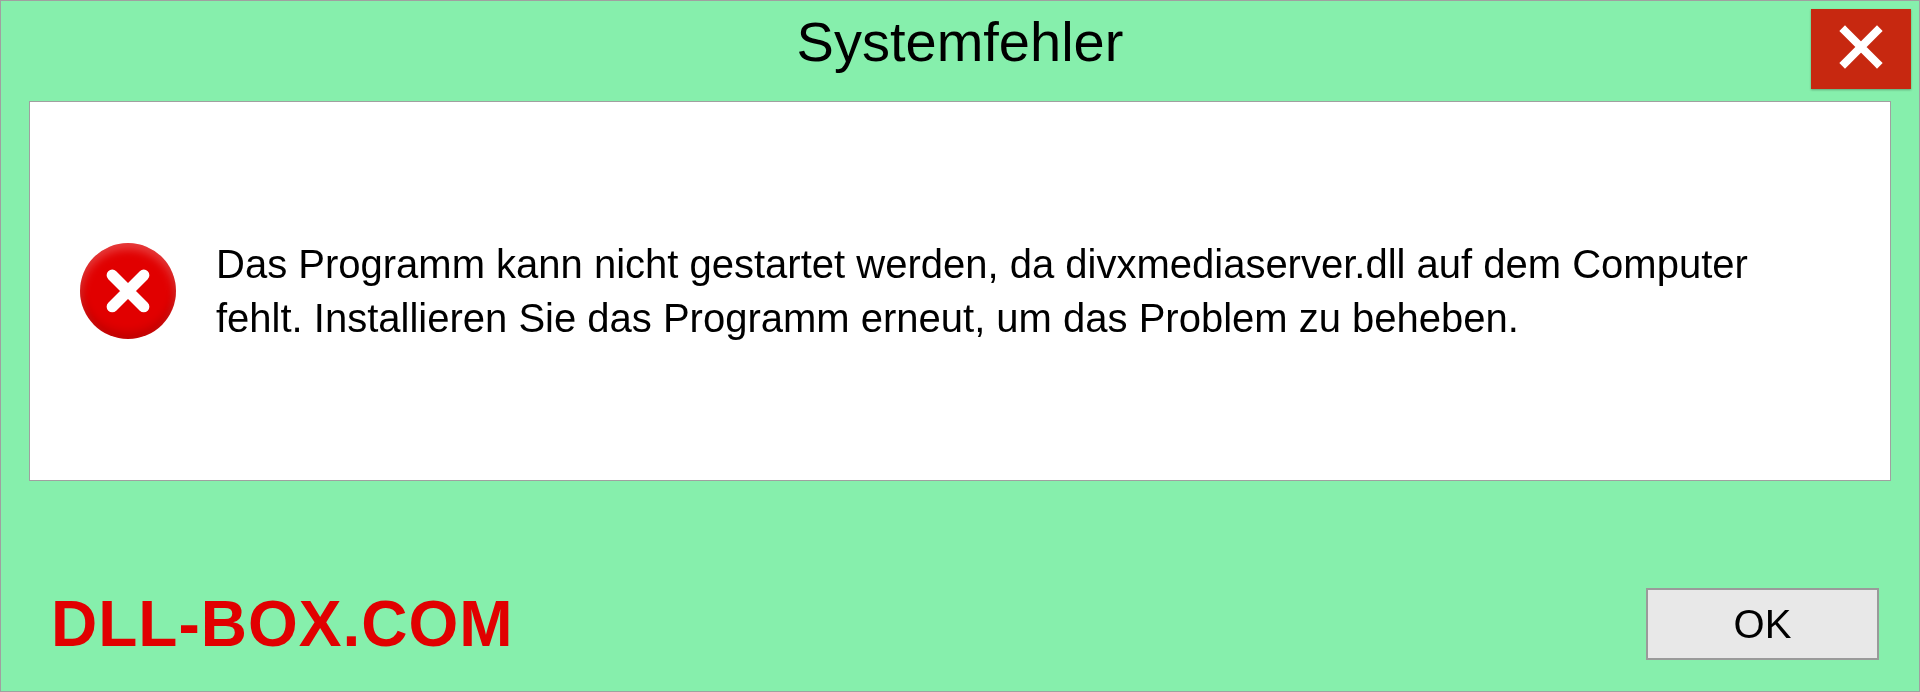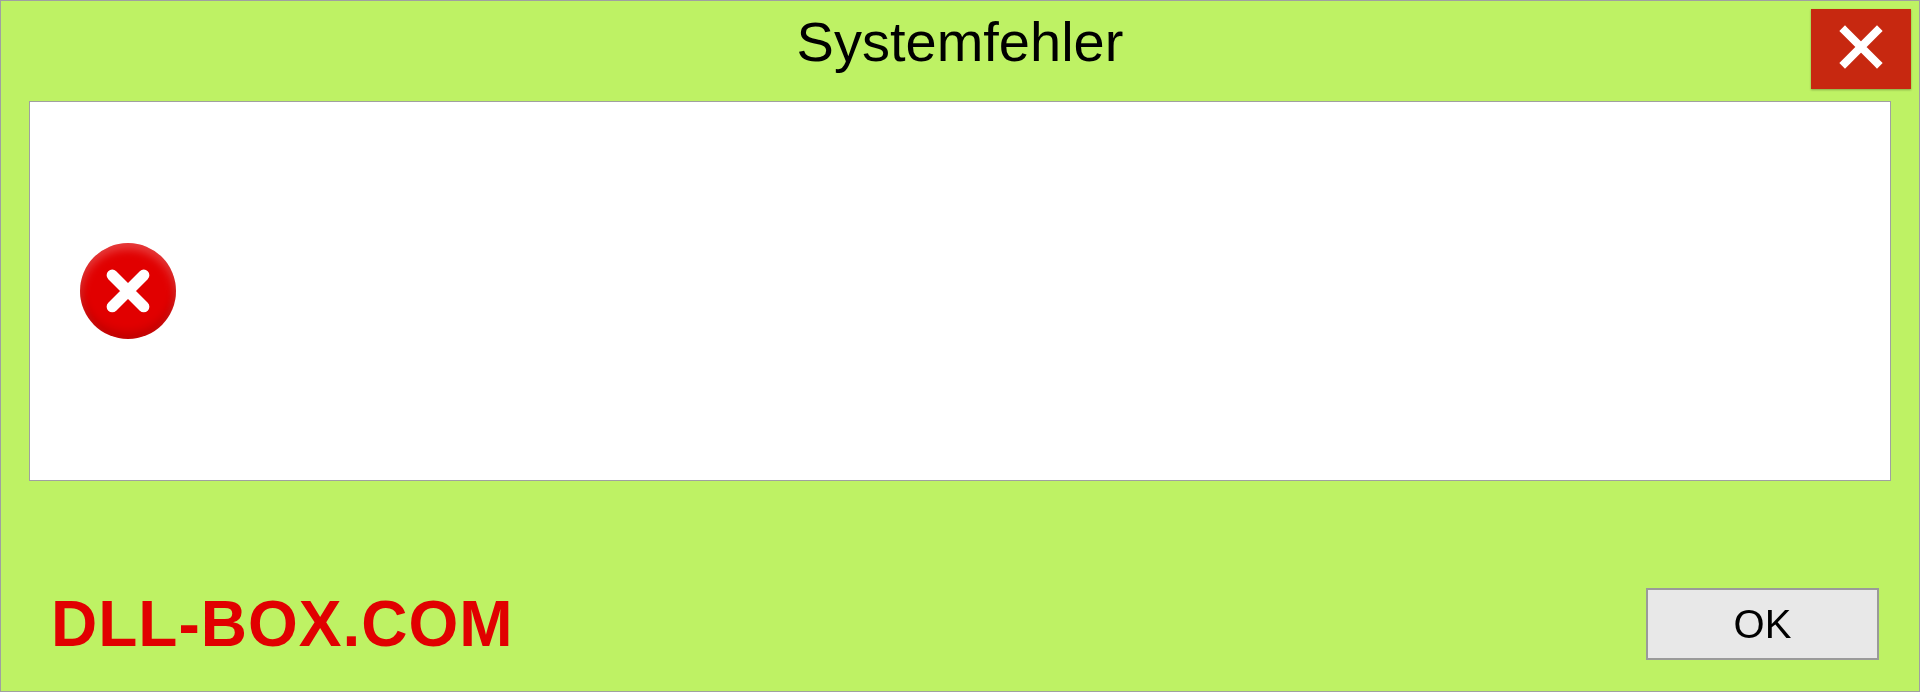--- a/index.html
+++ b/index.html
@@ -8,21 +8,21 @@
       align-items: center;
       justify-content: center;
       width: 1920px;
       height: 692px;
       background: #fff;
       font-family: "Segoe UI", Arial, sans-serif;
     }
     .dialog {
       width: 1920px;
       height: 692px;
-      background: #bef264;
+      background: #86efac;
       border: 1px solid #a0a0a0;
       display: flex;
       flex-direction: column;
       position: relative;
     }
     .titlebar {
       display: flex;
       justify-content: center;
       align-items: center;
       padding: 10px 0 20px 0;
@@ -119,20 +119,21 @@
       </span>
     </div>
   </div>
 
   <div class="content-area">
     <div class="error-icon">
       <svg viewBox="0 0 24 24">
           <path d="M5 5 L19 19 M19 5 L5 19" stroke="#ffffff" stroke-width="5" stroke-linecap="round" fill="none"></path>
         </svg>
     </div>
+    <div class="message-text">Das Programm kann nicht gestartet werden, da divxmediaserver.dll auf dem Computer fehlt. Installieren Sie das Programm erneut, um das Problem zu beheben.</div>
   </div>
 
   <div class="bottom-bar">
     <div class="branding">DLL-BOX.COM</div>
     <div class="ok-button">
       <span>OK</span>
     </div>
   </div>
 </div>
 

